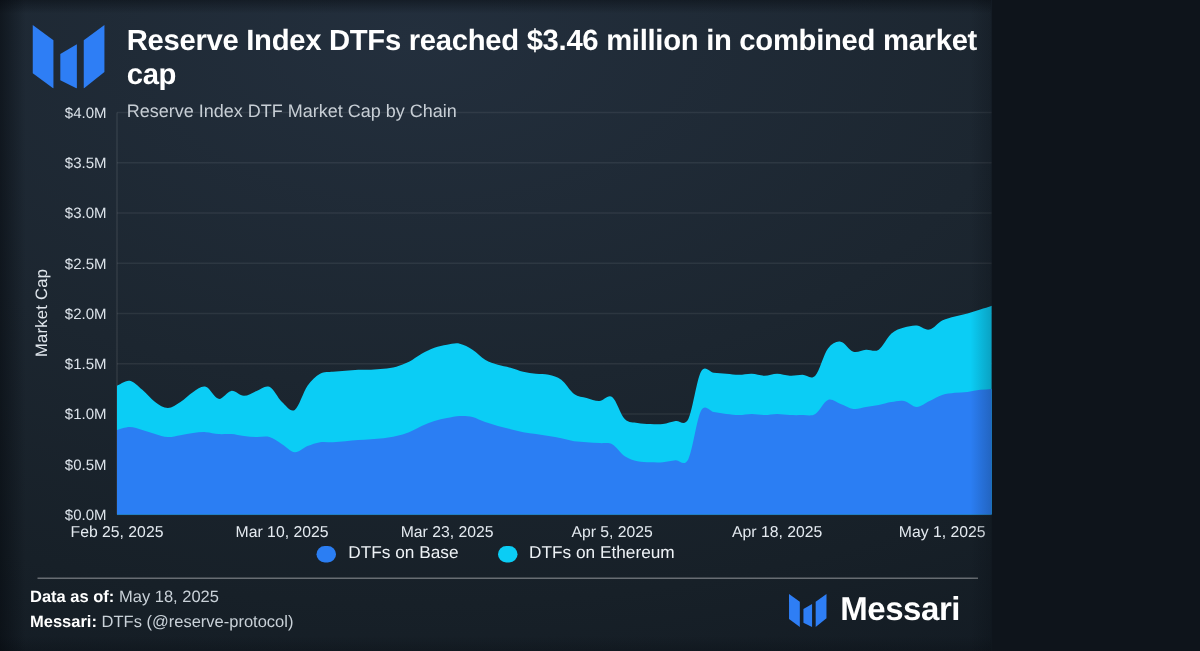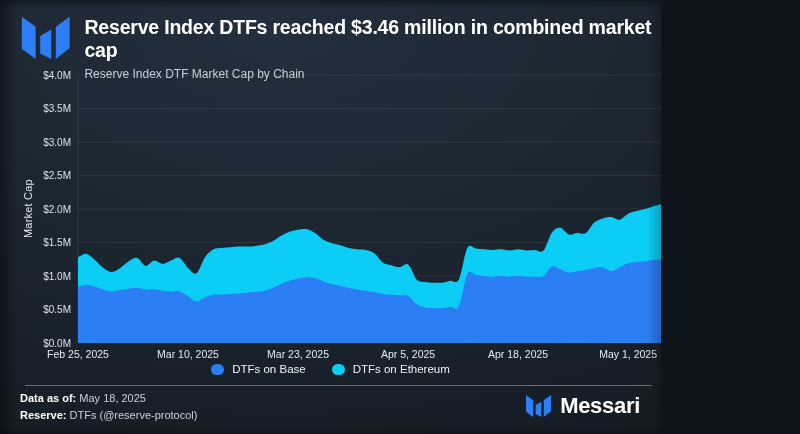--- a/index.html
+++ b/index.html
@@ -40,21 +40,21 @@
     display:flex;justify-content:center;align-items:center;gap:26px;
   }
   .legend-item{display:flex;align-items:center;gap:8px;font-size:11.5px;color:#eef2f6;cursor:default;}
   .legend-dot{width:13px;height:11px;border-radius:6px;background:#888;flex:0 0 auto;}
   .divider{
     position:absolute;left:25px;right:9px;top:385px;height:0;z-index:2;
     border:none;border-top:1px solid rgba(255,255,255,0.35);margin:0;
   }
   .footer-meta{position:absolute;left:20px;top:390px;z-index:7;font-size:11px;color:#c9d1d8;line-height:17px;}
   .footer-meta b{color:#ffffff;font-weight:bold;}
-  .brand{position:absolute;right:21px;top:393px;z-index:7;display:flex;gap:8px;}
+  .brand{position:absolute;right:21px;top:393px;z-index:7;display:flex;align-items:center;gap:8px;}
   .brand-wordmark{font-size:22px;font-weight:600;color:#ffffff;letter-spacing:-0.3px;}
 </style>
 </head>
 <body>
 
 <div class="canvas">
 
   <svg id="plot" width="800" height="434" viewBox="0 0 800 434">
       <line x1="78" x2="772" y1="343" y2="343" stroke="rgba(255,255,255,0.07)" stroke-width="1"></line>
       <text x="71" y="346.5" text-anchor="end" font-size="10" fill="#dbe2e9" font-family="&quot;Liberation Sans&quot;, sans-serif">$0.0M</text>
@@ -109,21 +109,21 @@
     <div class="legend-item">
       <span class="legend-dot" style="background: rgb(11, 205, 245);"></span>
       <span>DTFs on Ethereum</span>
     </div>
   </div>
 
   <hr class="divider">
 
   <div class="footer-meta">
     <div><b>Data as of:</b> <span>May 18, 2025</span></div>
-    <div><b>Reserve:</b> <span>DTFs (@reserve-protocol)</span></div>
+    <div><b>Messari:</b> <span>DTFs (@reserve-protocol)</span></div>
   </div>
 
   <div class="brand">
     <svg width="27" height="24" viewBox="0 0 56 50">
       <polygon points="2,4 17,15 17,50 2,39" fill="#2e7ef5"></polygon>
       <polygon points="22,25 34,18 34,50 22,44" fill="#2e7ef5"></polygon>
       <polygon points="39,15 54,4 54,38 39,50" fill="#2e7ef5"></polygon>
     </svg>
     <span class="brand-wordmark">Messari</span>
   </div>

